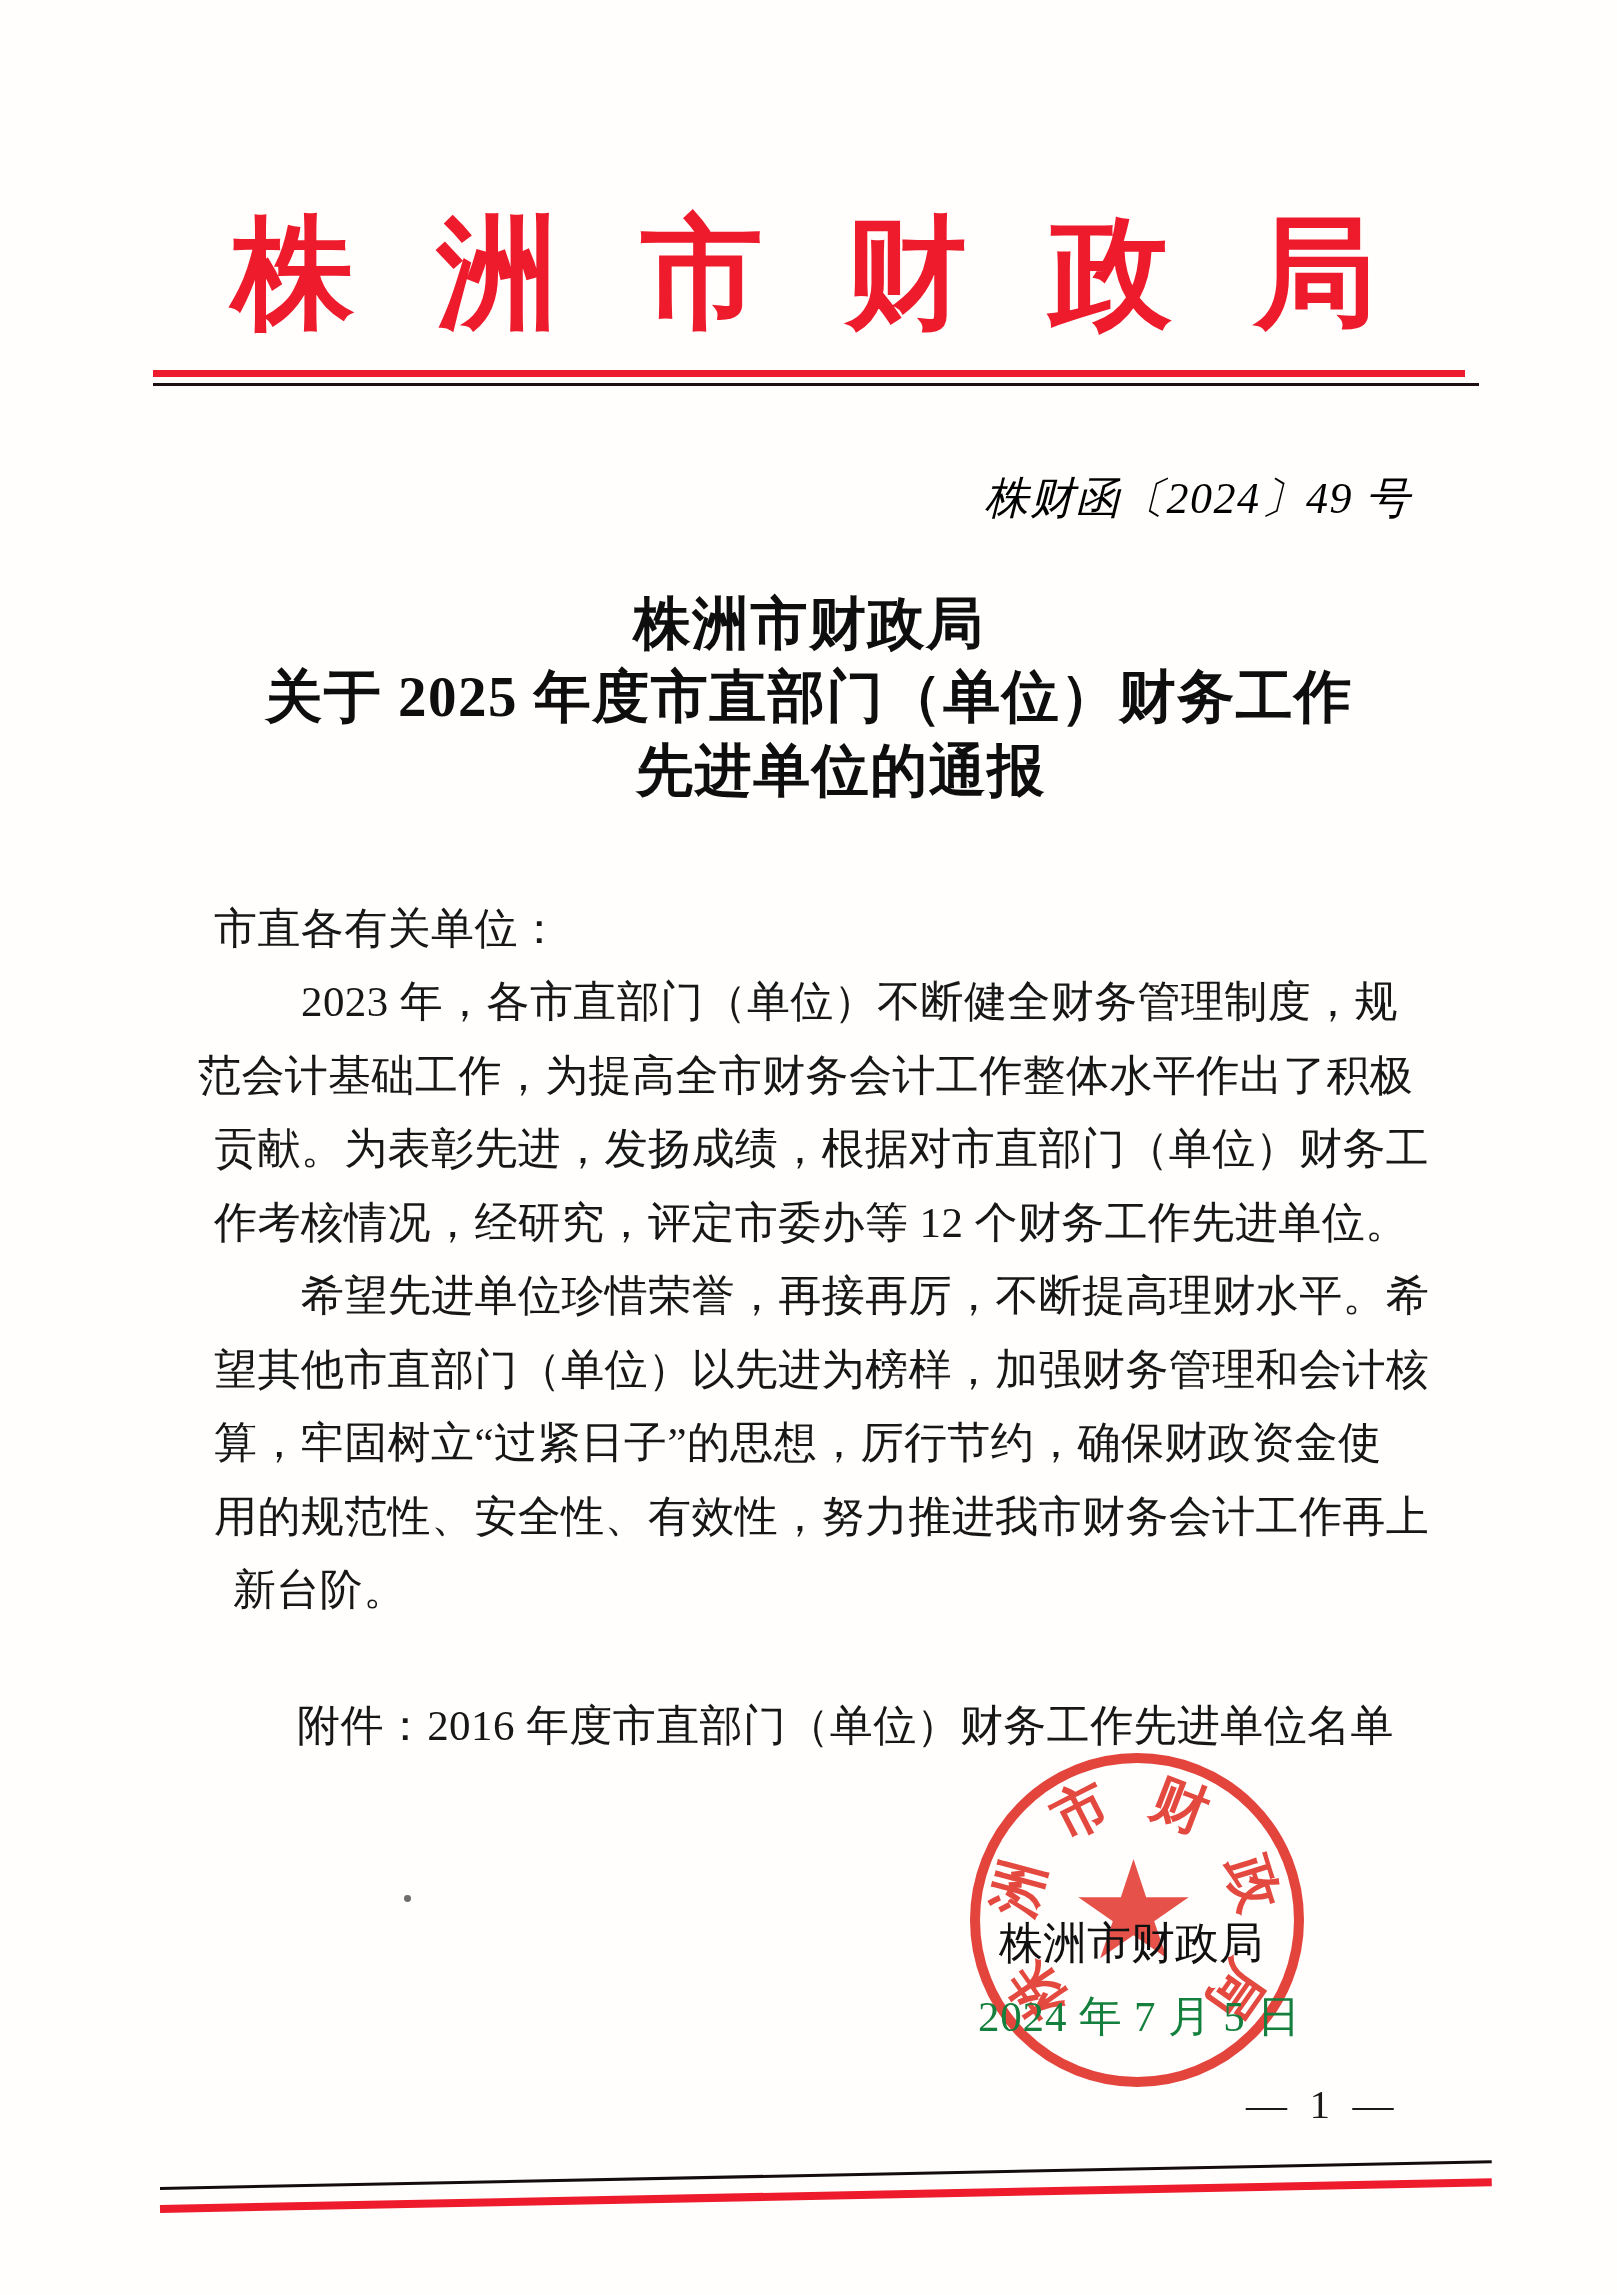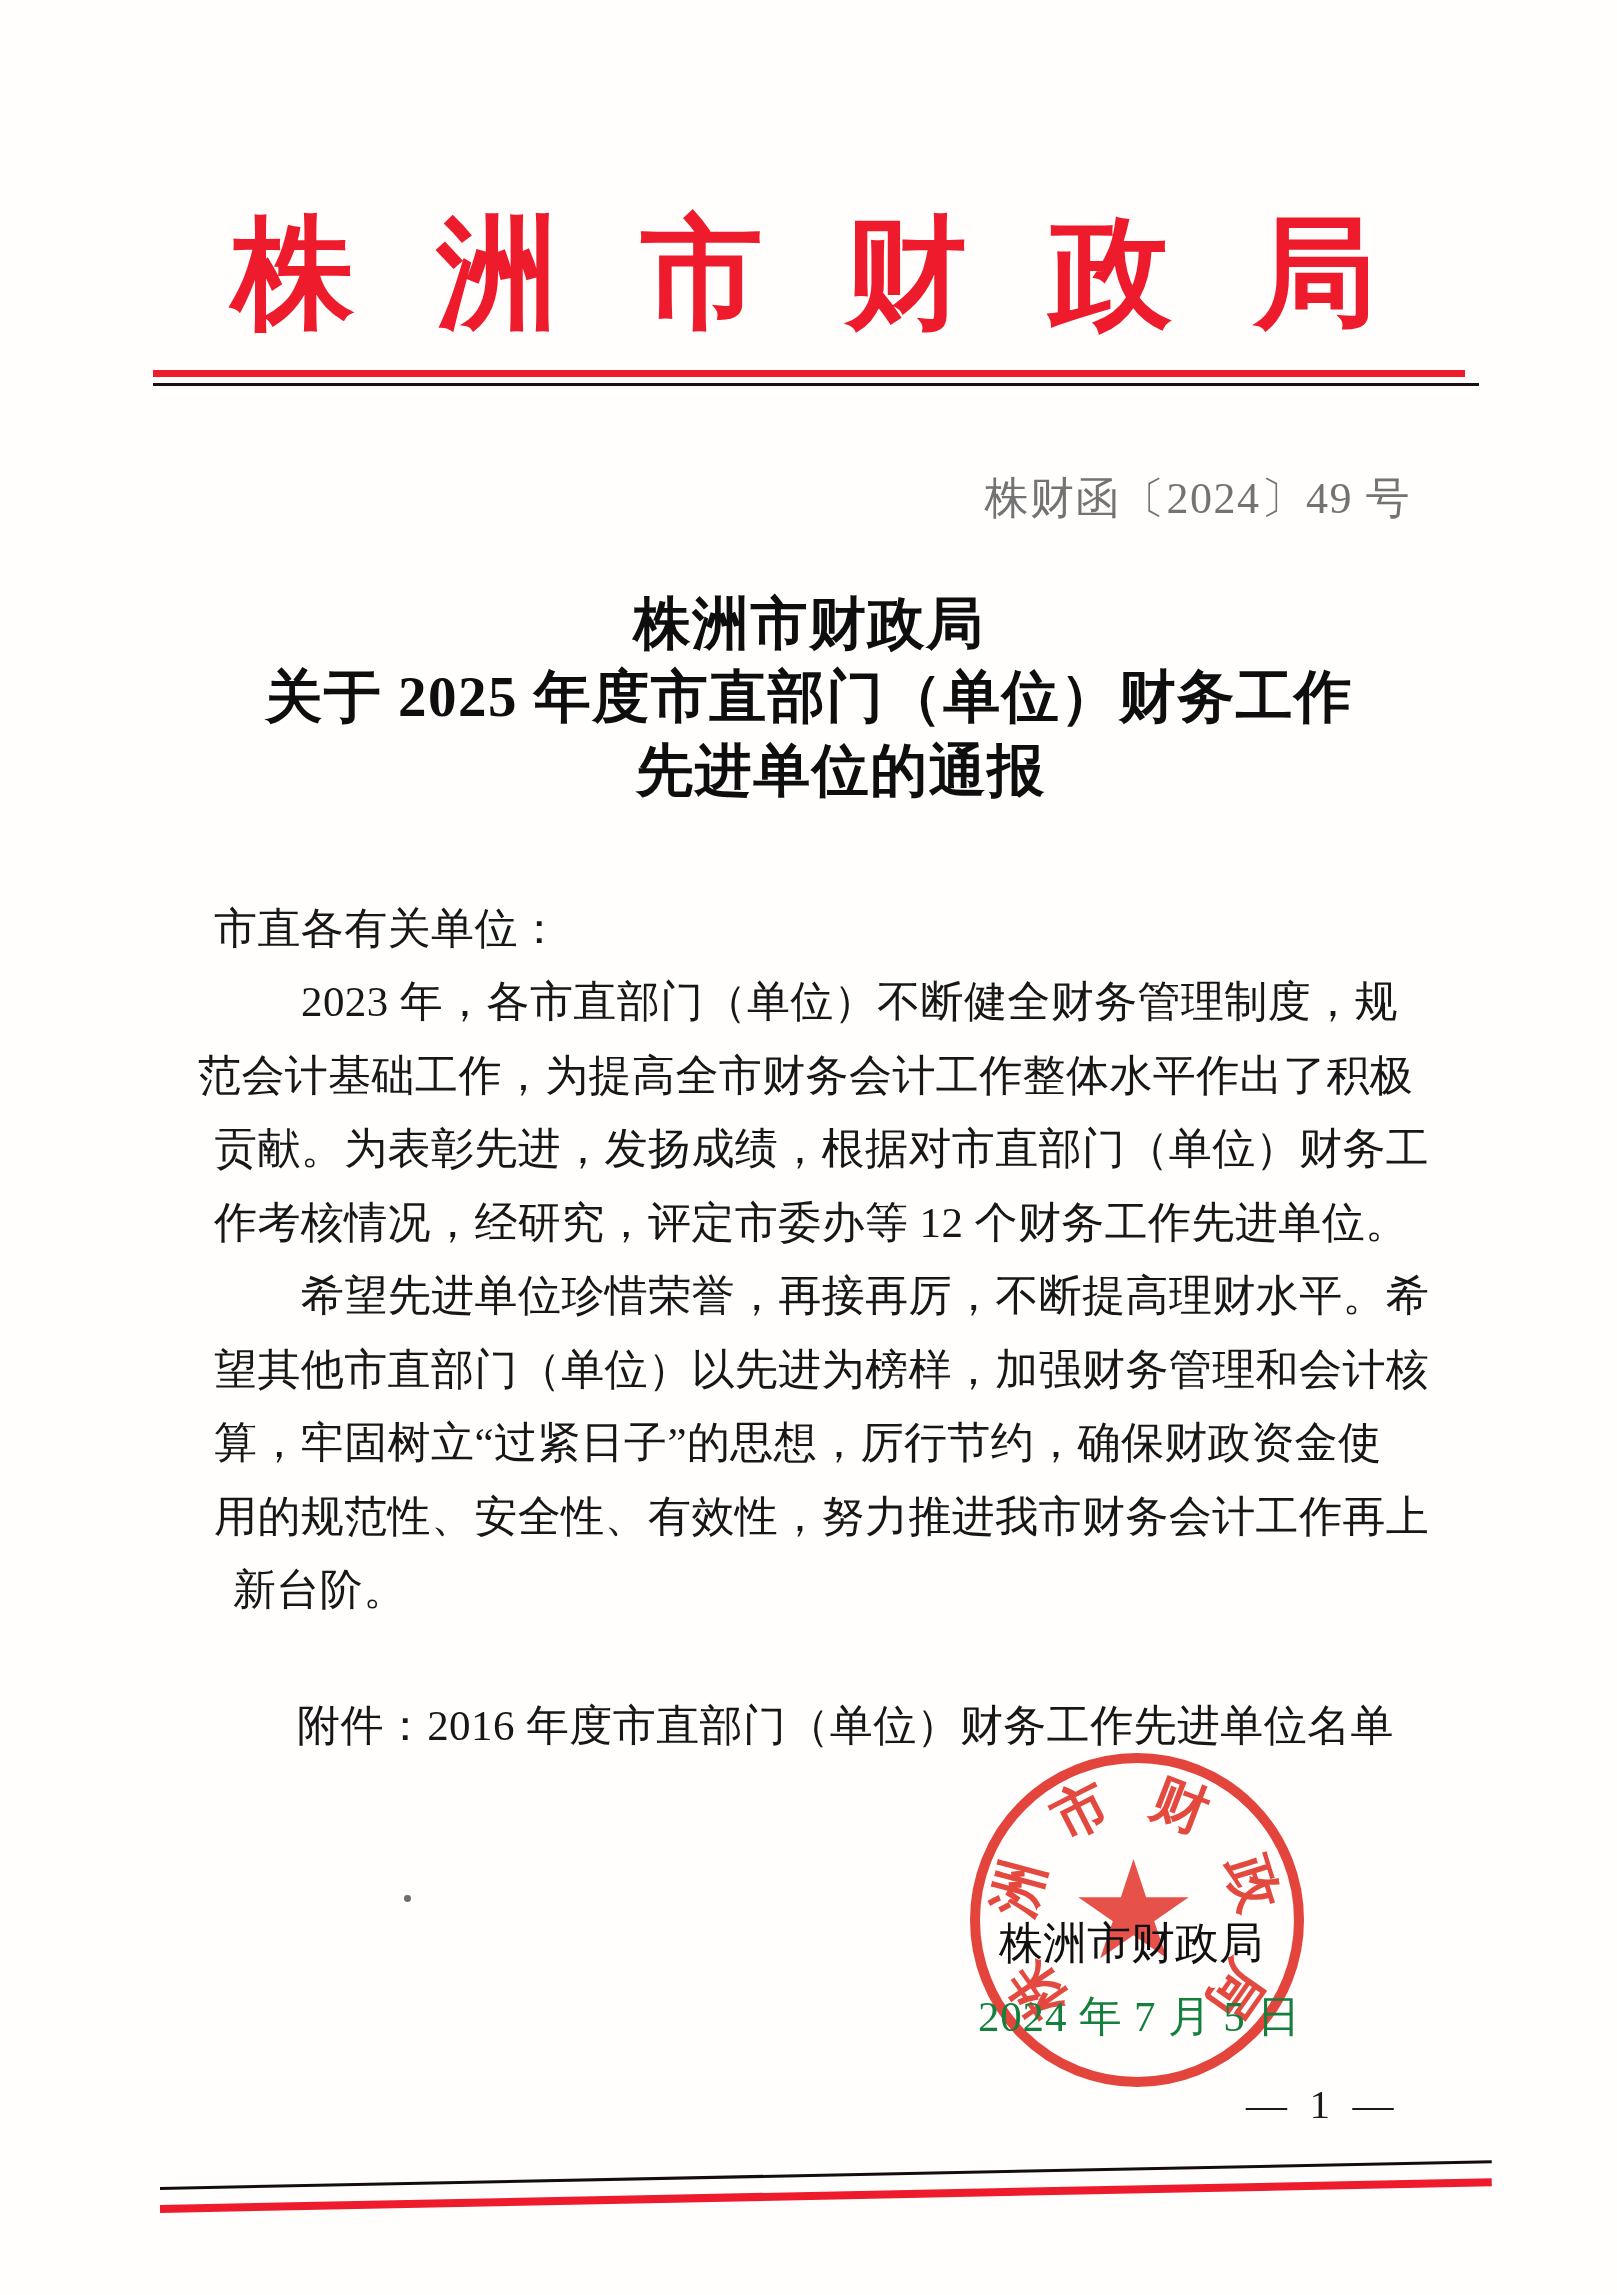--- a/index.html
+++ b/index.html
@@ -25,21 +25,21 @@
   .mast span{
     font-size:122px;line-height:1;font-weight:700;color:var(--red);
     font-family:"Liberation Serif","DejaVu Serif",serif;
   }
   .rule{position:absolute;}
   .rule-red-top{left:153px;top:370px;width:1312px;height:6.9px;background:var(--red);}
   .rule-black-top{left:153px;top:383px;width:1326px;height:3.1px;background:#1d0f12;}
   
   .docnum{
     position:absolute;top:473px;right:207px;
-    font-size:44px;line-height:1.2;color:#737373;letter-spacing:1.5px;
+    font-size:44px;line-height:1.2;color:#000000;letter-spacing:1.5px;font-style:italic;
   }
   
   .title-line{
     position:absolute;left:0;width:1618px;text-align:center;
     font-size:57px;line-height:1.15;font-weight:700;color:#0e0e0e;letter-spacing:1.5px;
   }
   .t1{top:591px;}
   .t2{top:664px;}
   .t3{top:738px;padding-left:32px;}
   

